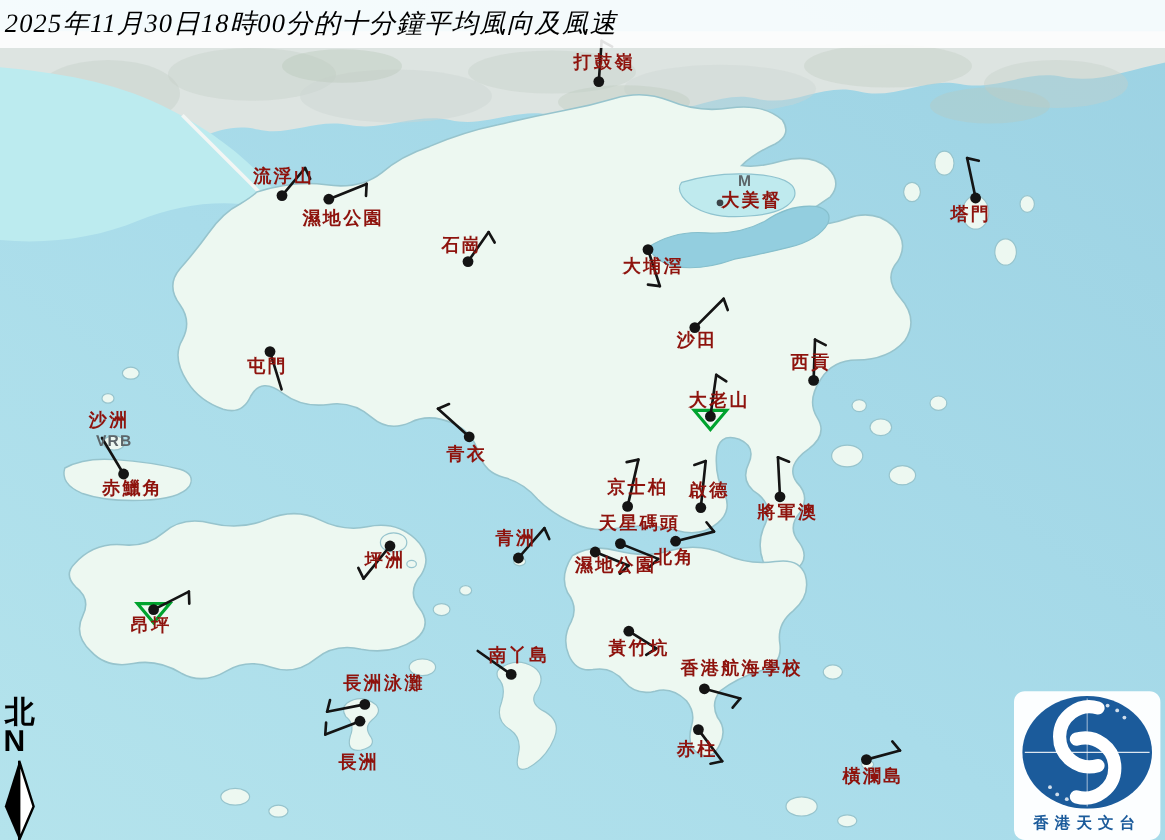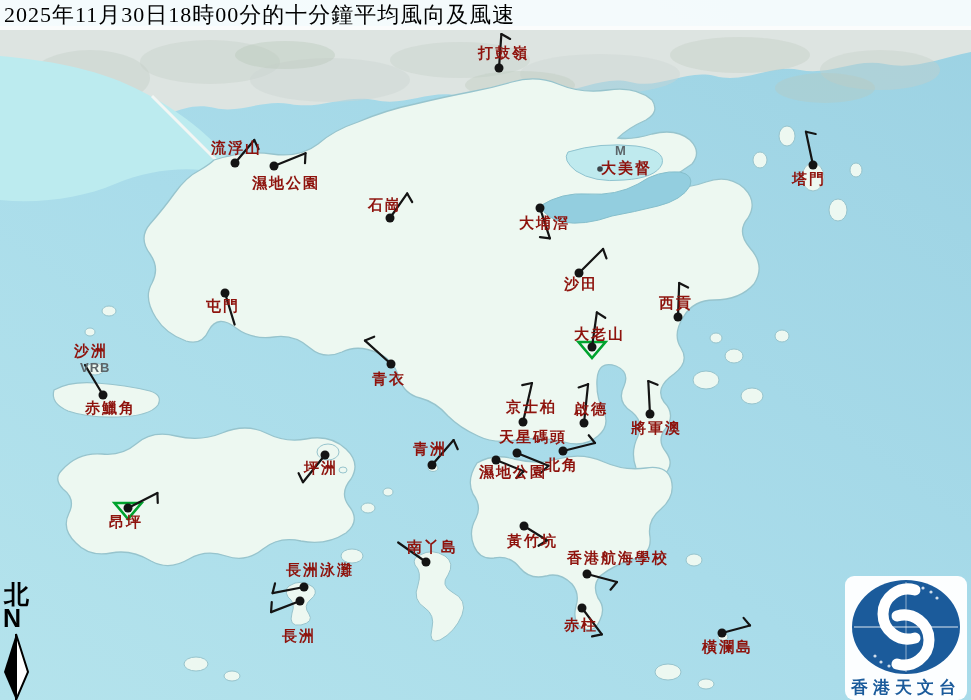--- a/index.html
+++ b/index.html
@@ -1,33 +1,33 @@
 <!DOCTYPE html>
 <html><head>
 <meta charset="utf-8">
 <style>
   html,body{margin:0;padding:0;background:#777;}
   .screen{position:relative;width:971px;height:700px;overflow:hidden;
           font-family:"Liberation Serif","DejaVu Serif",serif;background:#a9dcea;}
   .screen svg.map{position:absolute;left:0;top:0;}
   #labels{position:absolute;left:0;top:0;width:971px;height:700px;pointer-events:none;}
-  .title-bar{position:absolute;left:0;top:0;width:971px;height:30px;
-             background:rgba(255,255,255,.88);z-index:5;display:flex;align-items:center;}
+  .title-bar{position:absolute;left:0;top:0;width:971px;height:40px;
+             background:rgba(255,255,255,.88);z-index:5;display:flex;align-items:center;font-style:italic;}
   .title-bar span{font-size:22px;color:#000;padding-left:4px;letter-spacing:1px;white-space:nowrap;}
   .st-label{position:absolute;font-size:15px;font-weight:600;color:#8e130d;
             letter-spacing:2px;white-space:nowrap;line-height:1;z-index:3;}
   .st-note{position:absolute;font-family:"Liberation Sans","DejaVu Sans",sans-serif;
            font-size:13px;font-weight:bold;color:#5c6569;line-height:1;z-index:3;letter-spacing:1px;}
   .compass{position:absolute;left:2px;top:582px;z-index:4;width:34px;text-align:left;}
   .compass .hanzi{font-size:25px;font-weight:bold;color:#000;line-height:1;display:block;padding-left:2px;}
   .compass .letter{font-family:"Liberation Sans","DejaVu Sans",sans-serif;
                    font-size:25px;font-weight:900;color:#000;line-height:.9;display:block;padding-left:1px;}
   .logo-tile{position:absolute;left:845px;top:576px;width:122px;height:124px;
              background:rgba(255,255,255,.96);border-radius:9px;z-index:4;text-align:center;}
-  .logo-zh{font-size:17px;font-weight:bold;letter-spacing:5px;margin-top:-2px;white-space:nowrap;}
+  .logo-zh{font-size:13px;font-weight:bold;letter-spacing:5px;margin-top:-2px;white-space:nowrap;}
 </style>
 </head>
 <body>
 
 <div class="screen">
 
   <svg class="map" width="971" height="700" viewBox="0 0 971 700">
     <defs>
       <linearGradient id="sea" x1="1" y1="0" x2="0" y2="1">
         <stop offset="0" stop-color="#9cd2e3"></stop>

